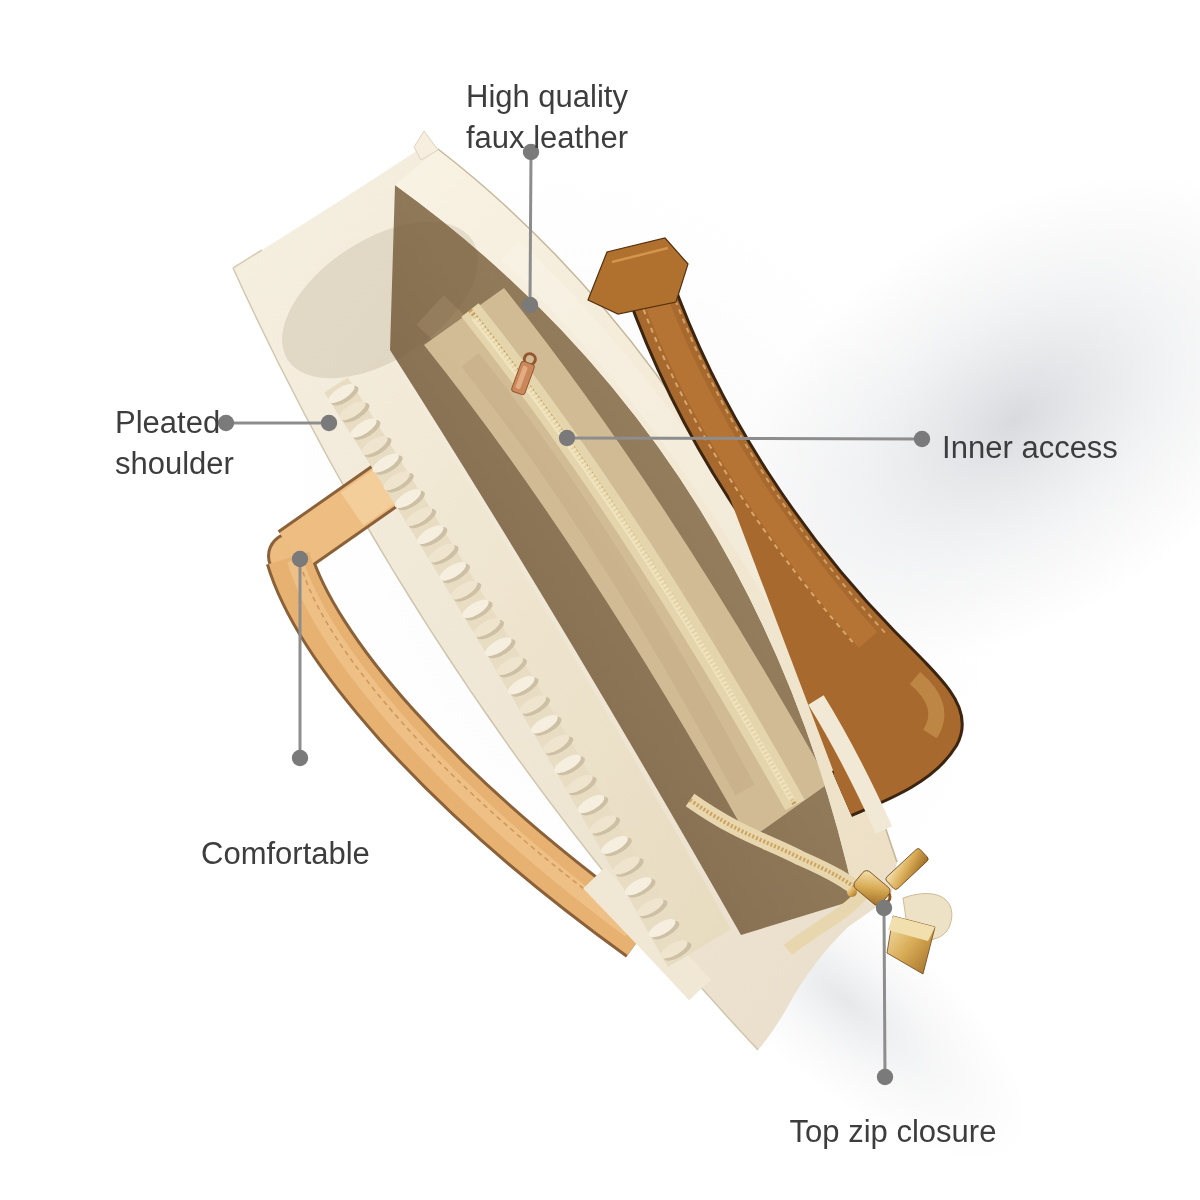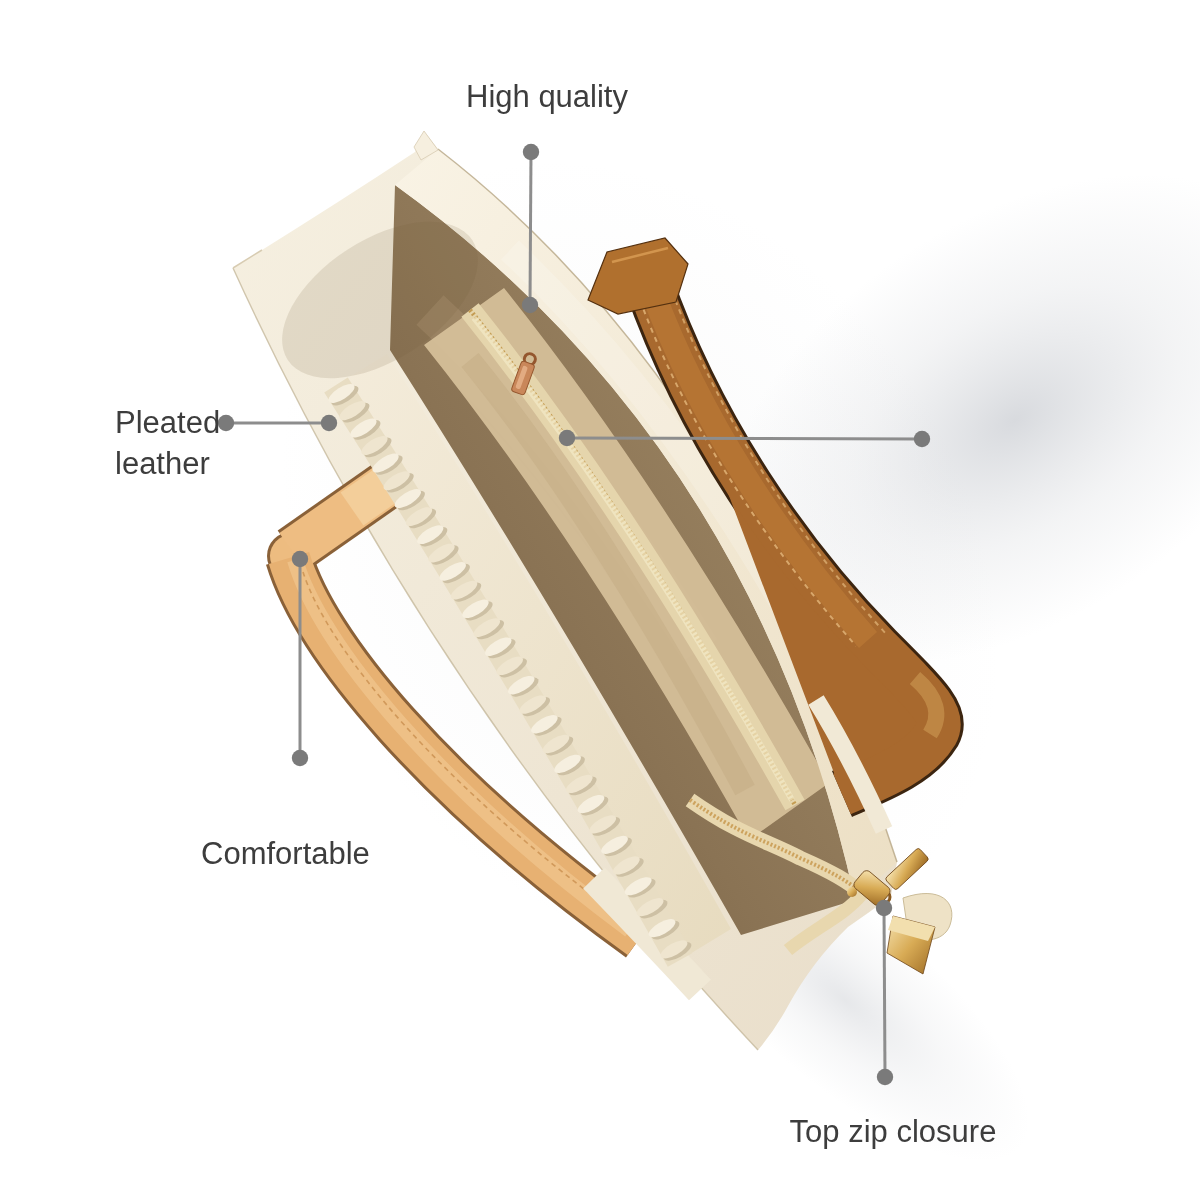--- a/index.html
+++ b/index.html
@@ -224,26 +224,28 @@
         <g>
           <line x1="885" y1="1077" x2="884" y2="908" stroke="#8d8d8d" stroke-width="3"></line>
           <circle cx="885" cy="1077" r="8.2" fill="#7a7a7a"></circle>
           <circle cx="884" cy="908" r="8.2" fill="#7a7a7a"></circle>
         </g>
       </g>
 </svg>
 
 <div class="lbl center" id="lbl-faux">
   <span>High quality</span>
+  <span>faux leather</span>
 </div>
 <div class="lbl" id="lbl-pleated">
   <span>Pleated</span>
-  <span>leather</span>
+  <span>shoulder</span>
 </div>
 <div class="lbl center" id="lbl-inner">
+  <span>Inner access</span>
 </div>
 <div class="lbl" id="lbl-strap">
   <span>Comfortable</span>
 </div>
 <div class="lbl center" id="lbl-zip">
   <span>Top zip closure</span>
 
 </div>
 
 </div>

